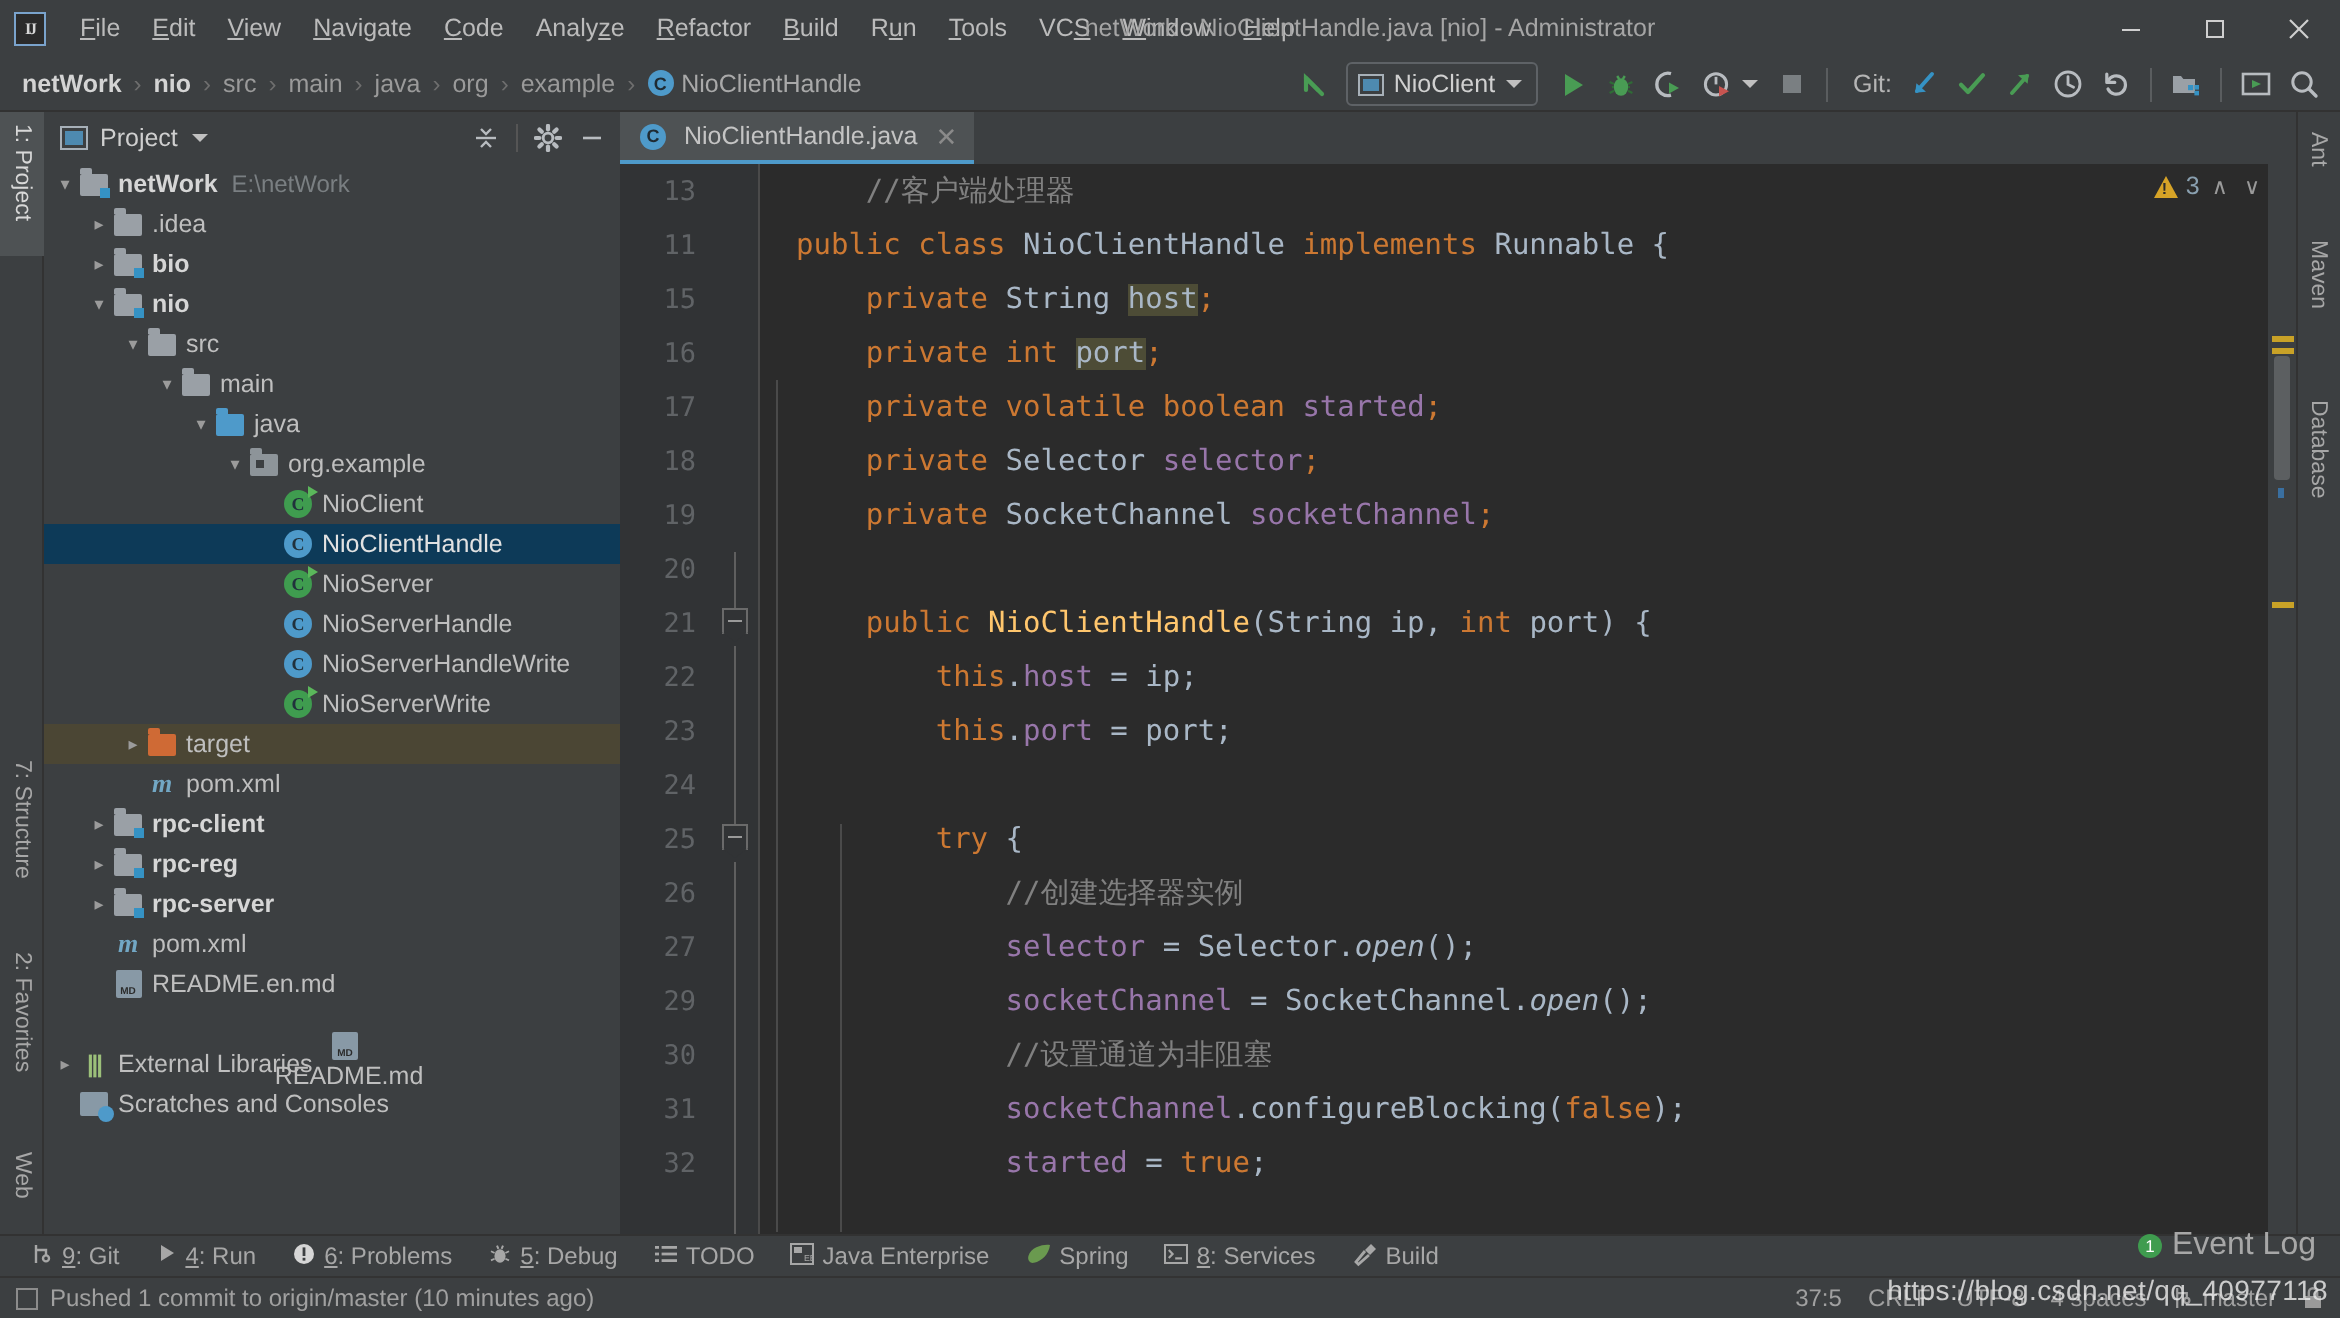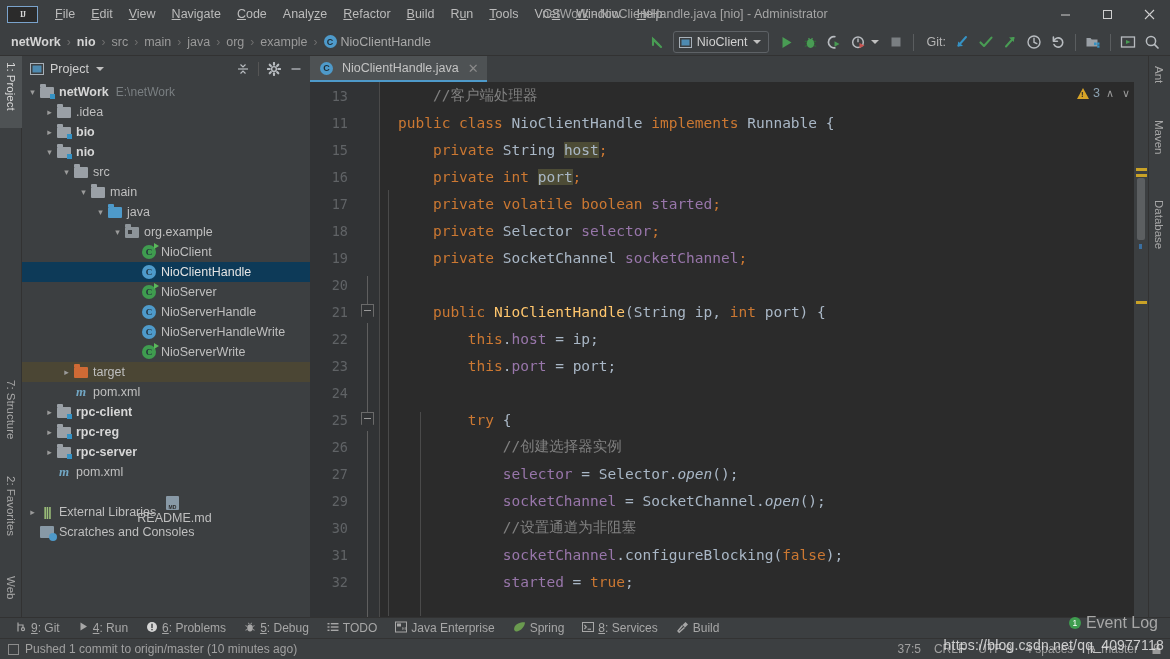--- a/index.html
+++ b/index.html
@@ -11,21 +11,21 @@
     -webkit-font-smoothing:antialiased;
   }
   #app { position:relative; width:1170px; height:659px; }
 
   
   .titlebar {
     position:absolute; top:0; left:0; width:1170px; height:28px;
     background:#3c3f41; display:flex; align-items:center;
   }
   .ij-logo {
-    width:31px; height:17px; margin-left:7px; margin-right:9px;
+    width:16px; height:17px; margin-left:7px; margin-right:9px;
     border:1px solid #7aa3cc; background:#2b2b2b;
     font-size:8px; color:#d6d6d6; display:flex;
     align-items:center; justify-content:center; font-weight:bold;
     letter-spacing:-1px; font-family:"Liberation Serif", serif;
     flex:0 0 auto;
   }
   .menubar { display:flex; align-items:center; height:28px; }
   .menu-item {
     padding:4px 8px; font-size:12.5px; color:#bbbbbb; cursor:default;
     white-space:nowrap;
@@ -714,20 +714,27 @@
             <span class="fold mod"></span>
           </span>
           <span class="tlabel bold">rpc-server</span>
         </div>
         <div class="trow" style="padding-left: 21px;">
           <span class="arrow none"></span>
           <span class="ticon">
             <span class="micon">m</span>
           </span>
           <span class="tlabel">pom.xml</span>
+        </div>
+        <div class="trow" style="padding-left: 21px;">
+          <span class="arrow none"></span>
+          <span class="ticon">
+            <span class="mdicon">MD</span>
+          </span>
+          <span class="tlabel">README.en.md</span>
         </div>
         <div class="trow" style="padding-left: 21px; flex-direction: column;">
           <span class="arrow none"></span>
           <span class="ticon">
             <span class="mdicon">MD</span>
           </span>
           <span class="tlabel">README.md</span>
         </div>
         <div class="trow" style="padding-left: 4px;">
           <span class="arrow">▸</span>

